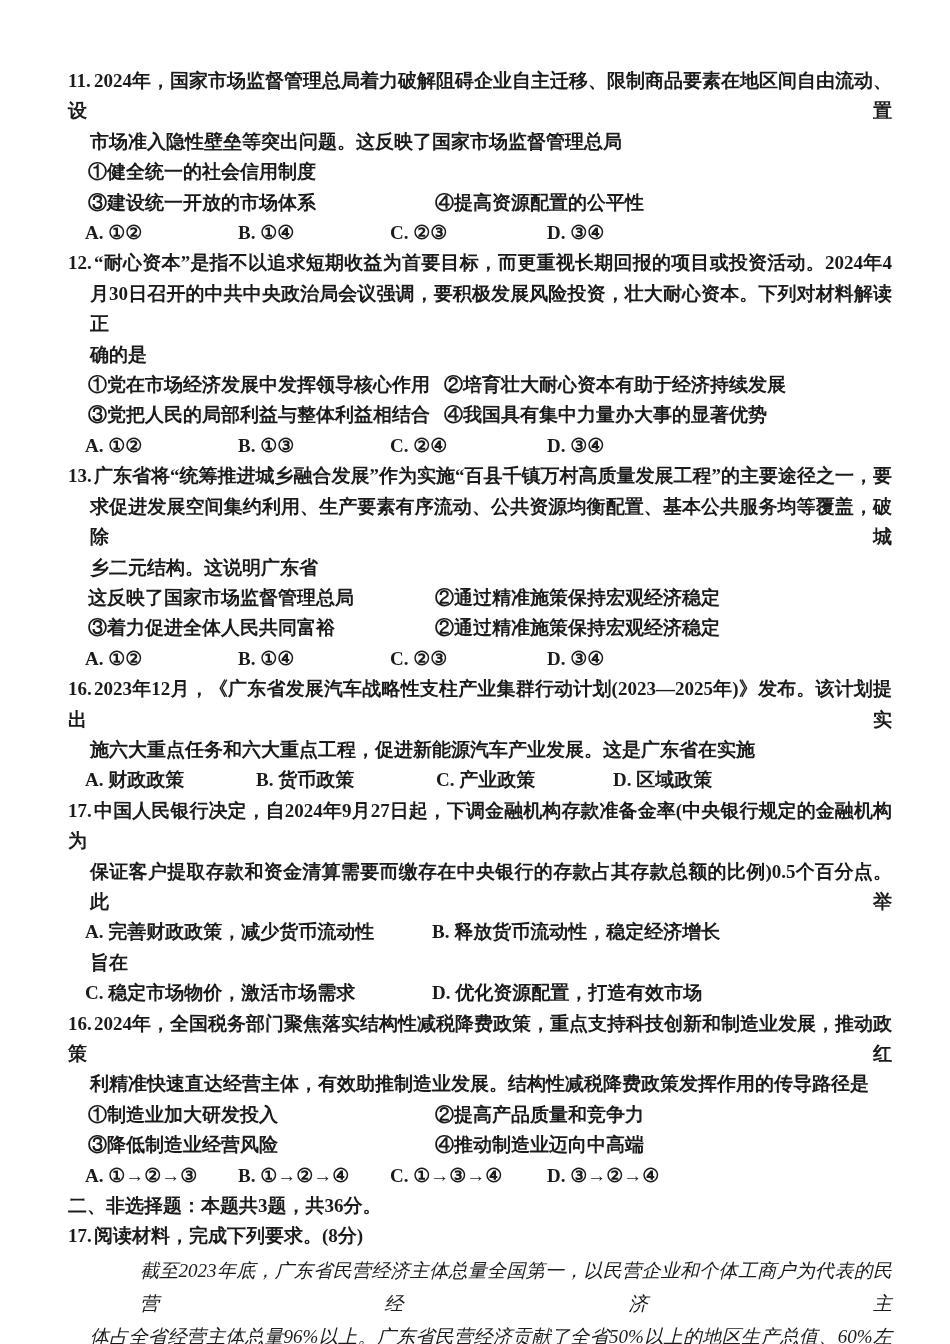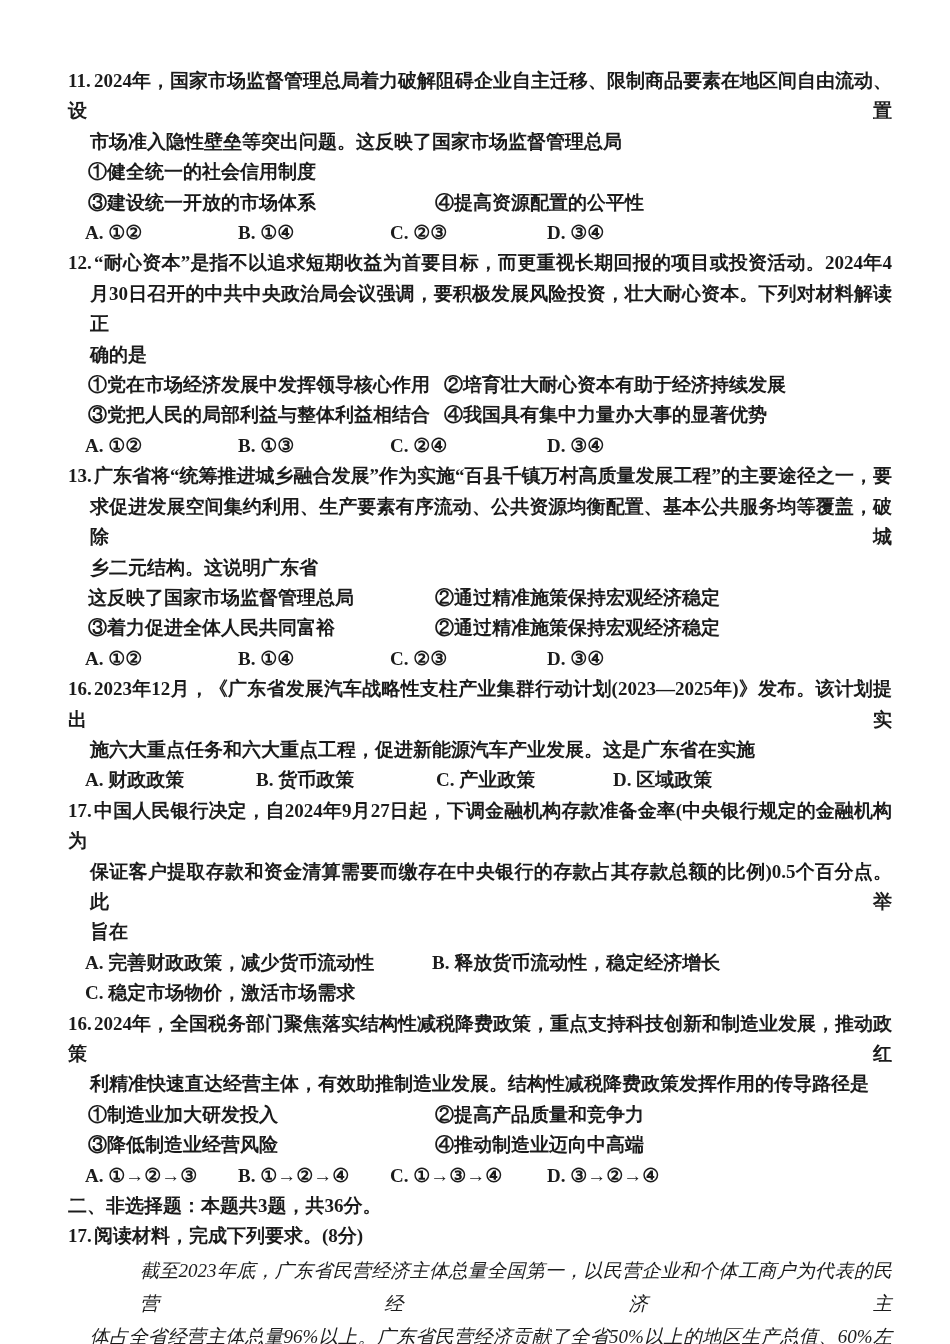--- a/index.html
+++ b/index.html
@@ -105,27 +105,28 @@
       <span class="c0">A. 财政政策</span>
       <span class="c1">B. 货币政策</span>
       <span class="c2">C. 产业政策</span>
       <span>D. 区域政策</span>
     </div>
   </section>
 
   <section>
     <div class="ln jl"><span class="qnum">17.</span><span>中国人民银行决定，自2024年9月27日起，下调金融机构存款准备金率(中央银行规定的金融机构为</span></div>
     <div class="ln ind-cont jl">保证客户提取存款和资金清算需要而缴存在中央银行的存款占其存款总额的比例)0.5个百分点。此举</div>
-    <div class="ln ind-cont">旨在</div>
     <div class="ln choice-row two">
       <span class="c0">A. 完善财政政策，减少货币流动性</span>
       <span>B. 释放货币流动性，稳定经济增长</span>
     </div>
+    <div class="ln ind-cont">旨在</div>
     <div class="ln choice-row two">
       <span class="c0">C. 稳定市场物价，激活市场需求</span>
+      <span>D. 优化资源配置，打造有效市场</span>
     </div>
   </section>
 
   <section>
     <div class="ln jl"><span class="qnum">16.</span><span>2024年，全国税务部门聚焦落实结构性减税降费政策，重点支持科技创新和制造业发展，推动政策红</span></div>
     <div class="ln ind-cont">利精准快速直达经营主体，有效助推制造业发展。结构性减税降费政策发挥作用的传导路径是</div>
     <div class="ln opt-row">
       <span class="c0">①制造业加大研发投入</span>
       <span>②提高产品质量和竞争力</span>
     </div>

